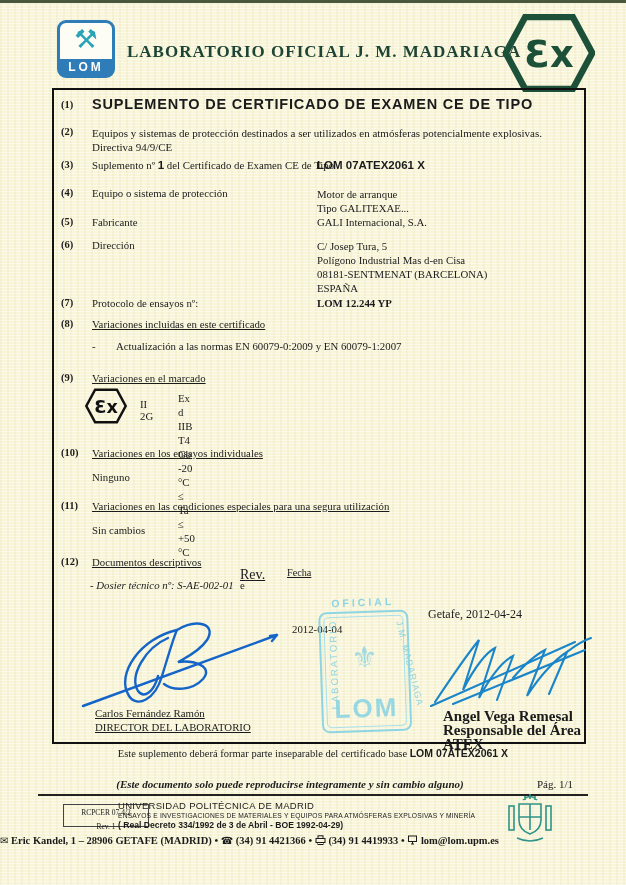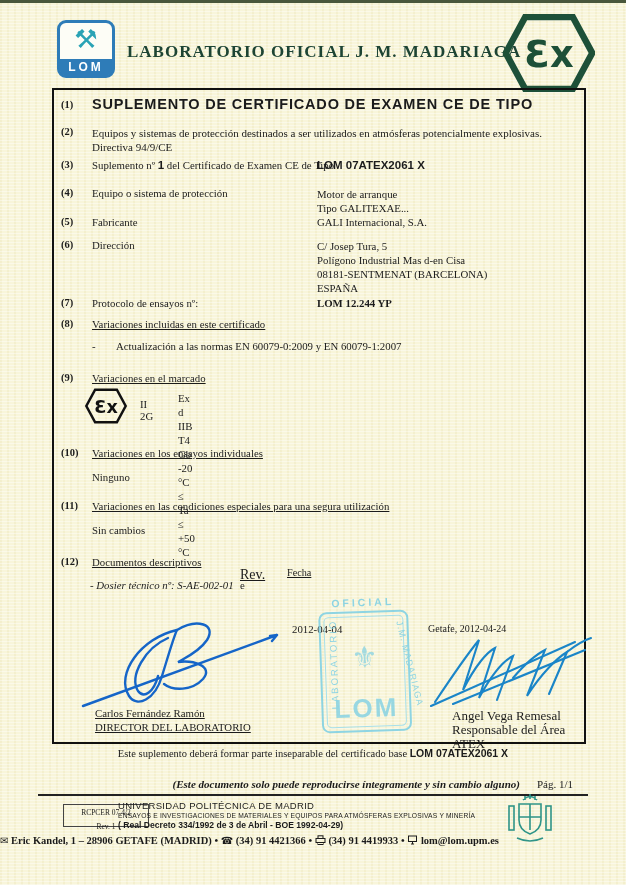--- a/index.html
+++ b/index.html
@@ -38,42 +38,42 @@
   .r1{top:9px;} .r2{top:36px;} .r3{top:69px;} .r4{top:97px;} .r5{top:126px;} .r6{top:149px;}
   .r7{top:207px;} .r8{top:228px;} .r8b{top:250px;} .r9{top:282px;}
   .r10{top:357px;} .r10b{top:381px;} .r11{top:410px;} .r11b{top:434px;}
   .r12{top:466px;} .r12cols{top:477px;} .r12doc{top:489px;}
 
   .marking{position:absolute;left:30px;top:296px;height:40px;}
   .mark-hex{position:absolute;left:0;top:2px;}
   .mark-group{position:absolute;left:56px;top:12px;font-size:10.8px;}
   .mark-code{position:absolute;left:94px;top:5px;font-size:10.8px;line-height:14px;}
 
-  .getafe{position:absolute;left:374px;top:517px;font-size:10px;margin-top:16px;}
+  .getafe{position:absolute;left:374px;top:517px;font-size:12px;}
 
   .sig-left{position:absolute;left:23px;top:528px;}
   .sig-right{position:absolute;left:373px;top:536px;}
   .sig-name-left{position:absolute;left:41px;top:616px;font-size:10.8px;line-height:13px;text-decoration:underline;}
-  .sig-name-right{position:absolute;left:398px;top:619px;font-size:13px;line-height:13px;}
+  .sig-name-right{position:absolute;left:389px;top:619px;font-size:15px;line-height:13px;font-weight:bold;}
 
   
   .stamp{position:absolute;left:252px;top:506px;width:118px;height:142px;color:#7ccfe4;opacity:.85;
     transform:rotate(-2deg);font-family:"Liberation Sans",sans-serif;}
   .stamp-top{position:absolute;left:0;top:0;width:100%;text-align:center;font-size:10.5px;letter-spacing:3px;font-weight:bold;}
   .stamp-rect{position:absolute;left:14px;top:15px;right:14px;bottom:6px;border:2.5px solid #7ccfe4;border-radius:8px;}
   .stamp-rect::after{content:"";position:absolute;inset:3px;border:1px solid #9adcec;border-radius:5px;}
   .stamp-emblem{position:absolute;left:50%;top:38%;transform:translate(-50%,-50%);font-size:30px;opacity:.8;}
   .stamp-lom{position:absolute;left:0;bottom:6px;width:100%;text-align:center;font-size:26px;font-weight:bold;letter-spacing:2px;opacity:.9;}
   .stamp-side-l{position:absolute;left:-17px;top:62px;transform:rotate(-90deg);font-size:9.5px;letter-spacing:2px;}
   .stamp-side-r{position:absolute;right:-30px;top:64px;transform:rotate(78deg);font-size:9px;letter-spacing:1px;white-space:nowrap;}
 
   .base-note{position:absolute;left:0;top:747px;width:100%;text-align:center;font-size:10.5px;}
 
   
-  .foot-note{position:absolute;left:60px;top:778px;width:460px;text-align:right;font-style:italic;font-size:11px;font-weight:bold;}
+  .foot-note{position:absolute;left:60px;top:778px;width:460px;text-align:center;font-style:italic;font-size:11px;font-weight:bold;}
   .foot-page{position:absolute;left:537px;top:778px;font-size:11px;}
   .foot-rule{position:absolute;left:38px;top:794px;width:550px;height:2px;background:#222;}
   .ref-box{position:absolute;left:63px;top:804px;width:86px;height:23px;border:1.5px solid #444;box-sizing:border-box;
     text-align:center;font-size:7.5px;line-height:10px;padding-top:1px;}
   .uni-block{position:absolute;left:118px;top:800px;width:396px;text-align:left;font-family:"Liberation Sans",sans-serif;}
   .uni-1{font-size:9.5px;letter-spacing:.3px;}
   .uni-2{font-size:6.7px;letter-spacing:.2px;margin-top:1px;}
   .uni-3{font-size:8.6px;font-weight:bold;margin-top:1px;}
   .coat{position:absolute;left:507px;top:792px;}
   .contact{position:absolute;left:0;top:835px;width:100%;font-size:10.5px;font-weight:bold;}

